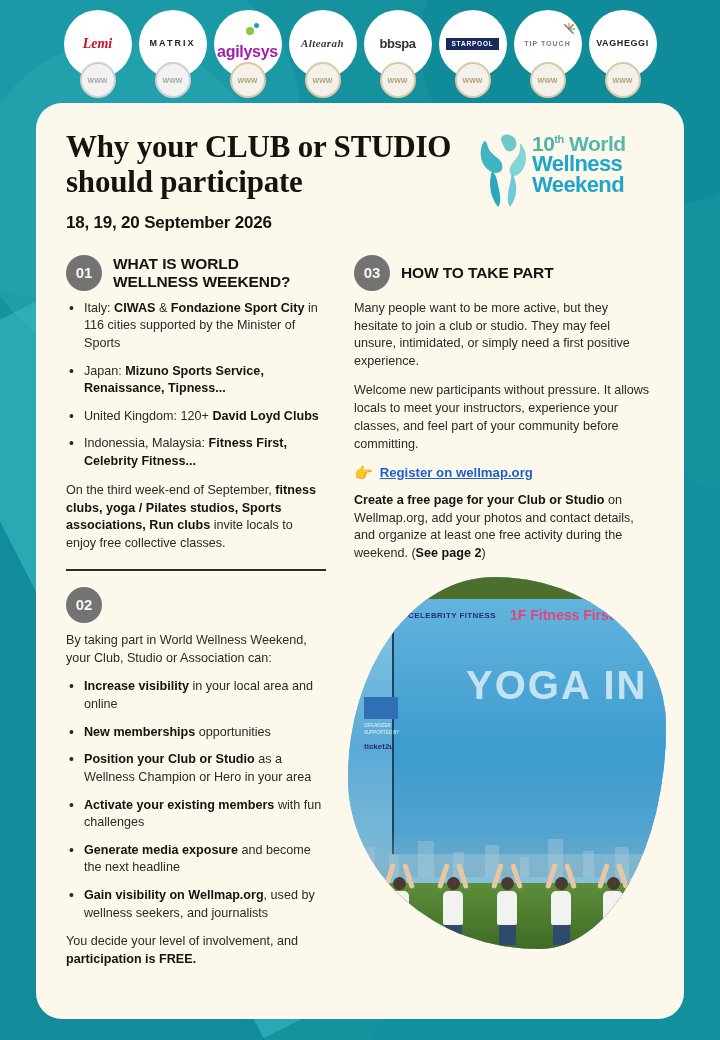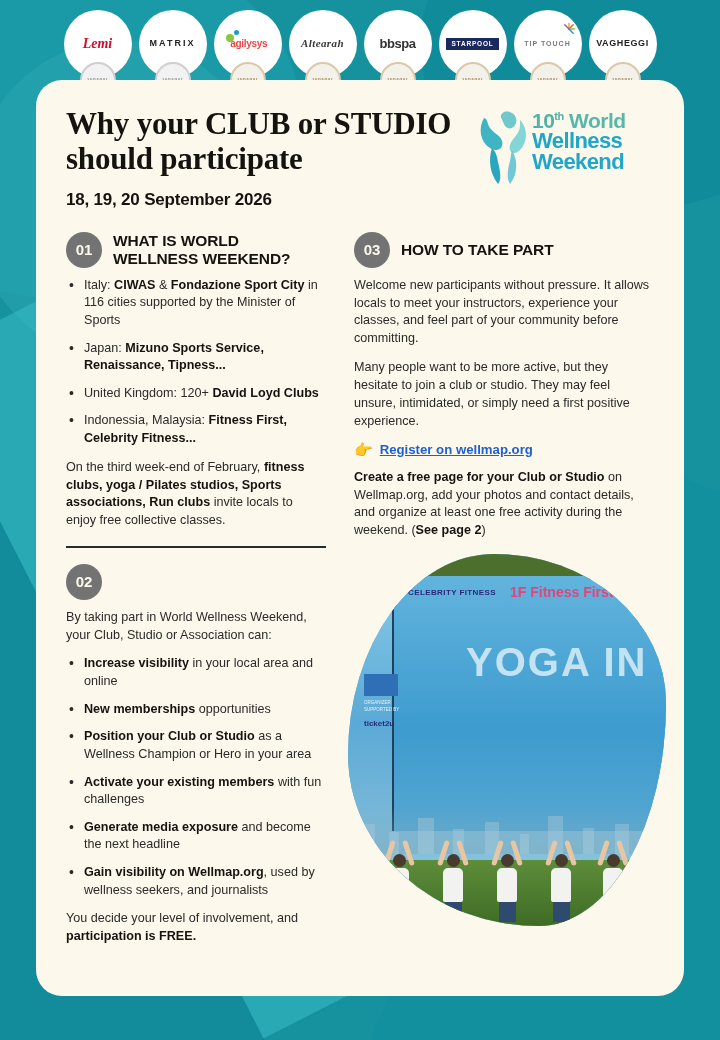--- a/index.html
+++ b/index.html
@@ -64,42 +64,42 @@
     display:flex; align-items:center; justify-content:center;
     overflow:hidden;
   }
   .sponsor-name {
     font-size:10px; font-weight:700; letter-spacing:.4px;
     color:#2b2b2b; text-align:center; line-height:1.05;
     padding:0 3px;
   }
   .sponsor-name.s-lemi { font-family:"Liberation Serif", serif; font-style:italic; font-size:14px; color:#c8102e; letter-spacing:0; }
   .sponsor-name.s-matrix { font-size:9px; letter-spacing:2px; color:#222; }
-  .sponsor-name.s-agilysys { font-size:10px; color:#ef4444; letter-spacing:-.3px; }
+  .sponsor-name.s-agilysys { font-size:16px; color:#a21caf; letter-spacing:-.3px; }
   .sponsor-name.s-altearah { font-family:"Liberation Serif", serif; font-style:italic; font-size:11px; color:#3a3a3a; }
   .sponsor-name.s-bbspa { font-size:13px; color:#333; letter-spacing:-.5px; }
   .sponsor-name.s-starpool { font-size:6.5px; color:#fff; background:#1b2a5e; padding:3px 5px; letter-spacing:.8px; }
   .sponsor-name.s-tiptouch { font-size:7px; color:#7a7a7a; letter-spacing:1px; }
   .sponsor-name.s-vagheggi { font-size:9px; letter-spacing:.6px; color:#222; }
   .agi-dots { display:inline-block; position:relative; width:0; }
   .agi-dot1 { position:absolute; left:-2px; top:-13px; width:8px; height:8px; border-radius:50%; background:#8dc63f; }
   .agi-dot2 { position:absolute; left:6px; top:-17px; width:5px; height:5px; border-radius:50%; background:#1c9ad6; }
   .tip-burst { position:absolute; right:6px; top:12px; width:14px; height:14px; }
   .sponsor-medal {
     position:absolute; bottom:0; left:50%; transform:translateX(-50%);
     width:36px; height:36px; border-radius:50%;
     background:#f4f1ea; border:2px solid #d9c9a8;
     display:flex; align-items:center; justify-content:center;
     font-size:7px; color:#b6a078; font-weight:700;
   }
   .sponsor-medal.silver { background:#f2f2f2; border-color:#cfcfcf; color:#a8a8a8; }
 
   
   .card {
-    position:absolute; left:36px; top:80px;
+    position:absolute; left:36px; top:103px;
     width:648px; height:916px;
     background:#fdf8ec; border-radius:26px;
     z-index:5; padding:26px 30px 0 30px;
     overflow:hidden;
   }
 
   .header-row { display:flex; justify-content:space-between; align-items:flex-start; }
   .title {
     font-family:"Liberation Serif", serif;
     font-weight:700; font-size:31px; line-height:1.14;
@@ -329,21 +329,21 @@
         <div class="sec-head">
           <div class="badge">01</div>
           <div class="sec-title">WHAT IS WORLD WELLNESS WEEKEND?</div>
         </div>
         <ul class="bullets">
           <li><span>Italy: </span><b>CIWAS</b><span> &amp; </span><b>Fondazione Sport City</b><span> in 116 cities supported by the Minister of Sports</span></li>
           <li><span>Japan: </span><b>Mizuno Sports Service, Renaissance, Tipness...</b></li>
           <li><span>United Kingdom: 120+ </span><b>David Loyd Clubs</b></li>
           <li><span>Indonessia, Malaysia: </span><b>Fitness First, Celebrity Fitness...</b></li>
         </ul>
-        <p class="body"><span>On the third week-end of February, </span><b>fitness clubs, yoga / Pilates studios, Sports associations, Run clubs</b><span> invite locals to enjoy free collective classes.</span></p>
+        <p class="body"><span>On the third week-end of September, </span><b>fitness clubs, yoga / Pilates studios, Sports associations, Run clubs</b><span> invite locals to enjoy free collective classes.</span></p>
       </div>
 
       <div class="divider"></div>
 
       <div>
         <div class="sec-head">
           <div class="badge">02</div>
         </div>
         <p class="body">By taking part in World Wellness Weekend, your Club, Studio or Association can:</p>
         <ul class="bullets">
@@ -358,22 +358,22 @@
       </div>
     </div>
 
     <div class="col-r">
 
       <div>
         <div class="sec-head">
           <div class="badge">03</div>
           <div class="sec-title">HOW TO TAKE PART</div>
         </div>
+        <p class="body">Many people want to be more active, but they hesitate to join a club or studio. They may feel unsure, intimidated, or simply need a first positive experience.</p>
         <p class="body">Welcome new participants without pressure. It allows locals to meet your instructors, experience your classes, and feel part of your community before committing.</p>
-        <p class="body">Many people want to be more active, but they hesitate to join a club or studio. They may feel unsure, intimidated, or simply need a first positive experience.</p>
 
         <div class="link-row">
           <span class="hand-icon">👉</span>
           <span class="reg-link">Register on wellmap.org</span>
         </div>
 
         <p class="body"><b>Create a free page for your Club or Studio</b><span> on Wellmap.org, add your photos and contact details, and organize at least one free activity during the weekend. (</span><b>See page 2</b><span>)</span></p>
       </div>
 
       <div class="photo-wrap">

